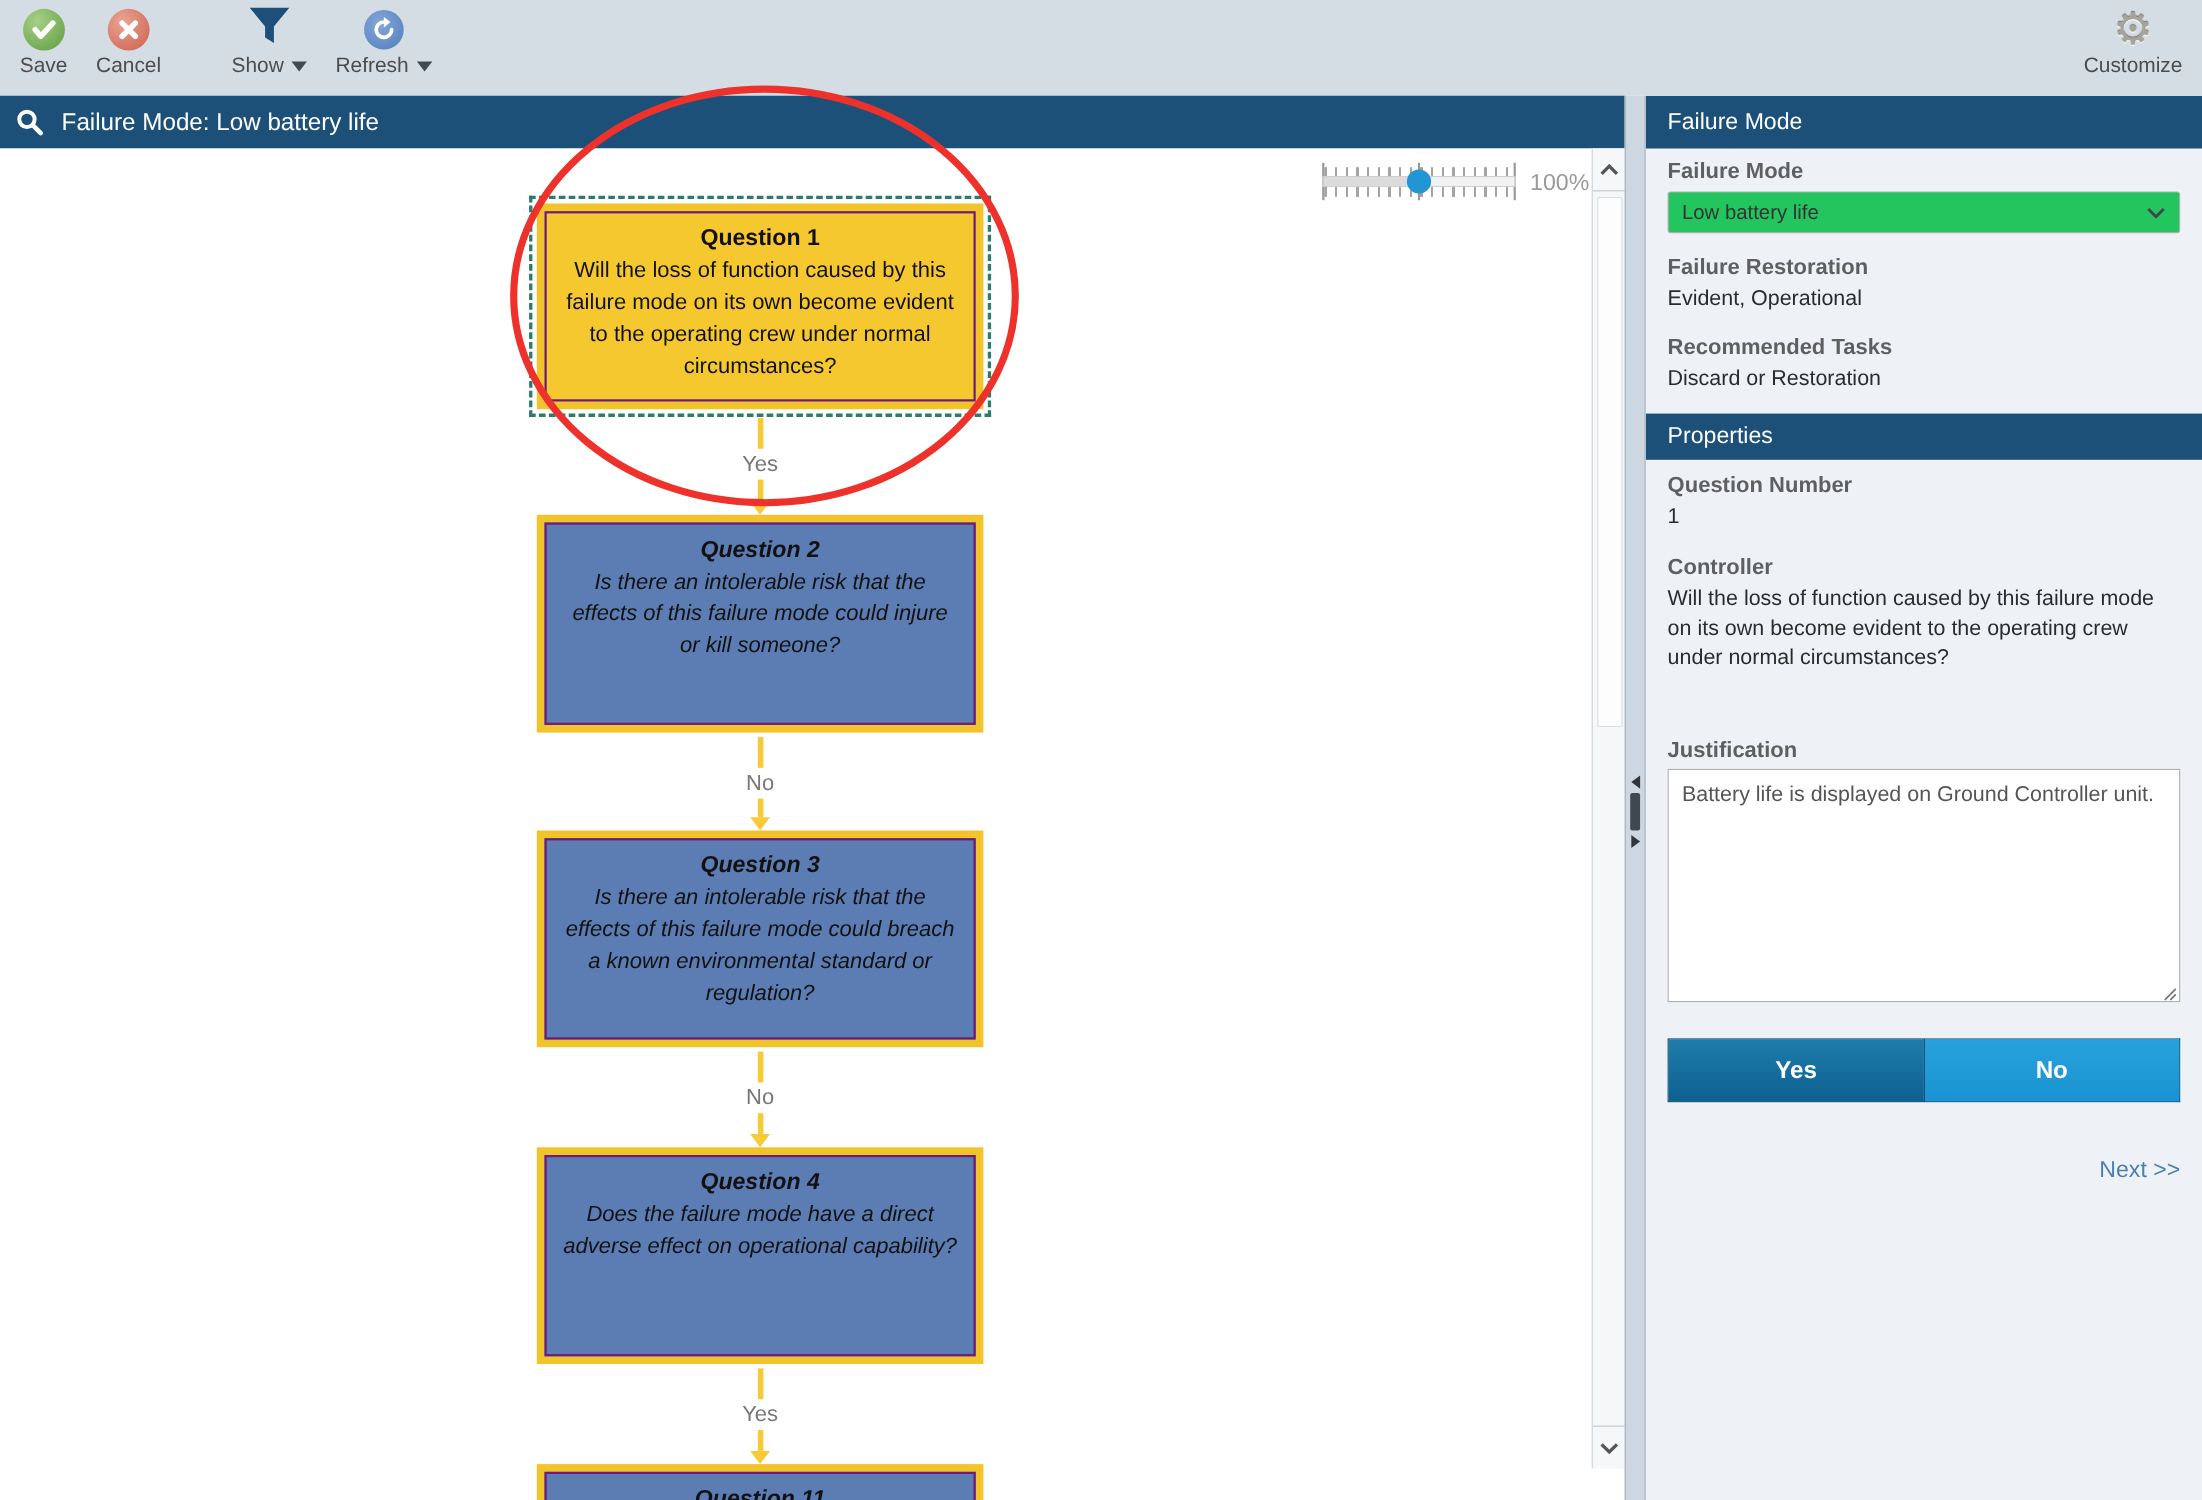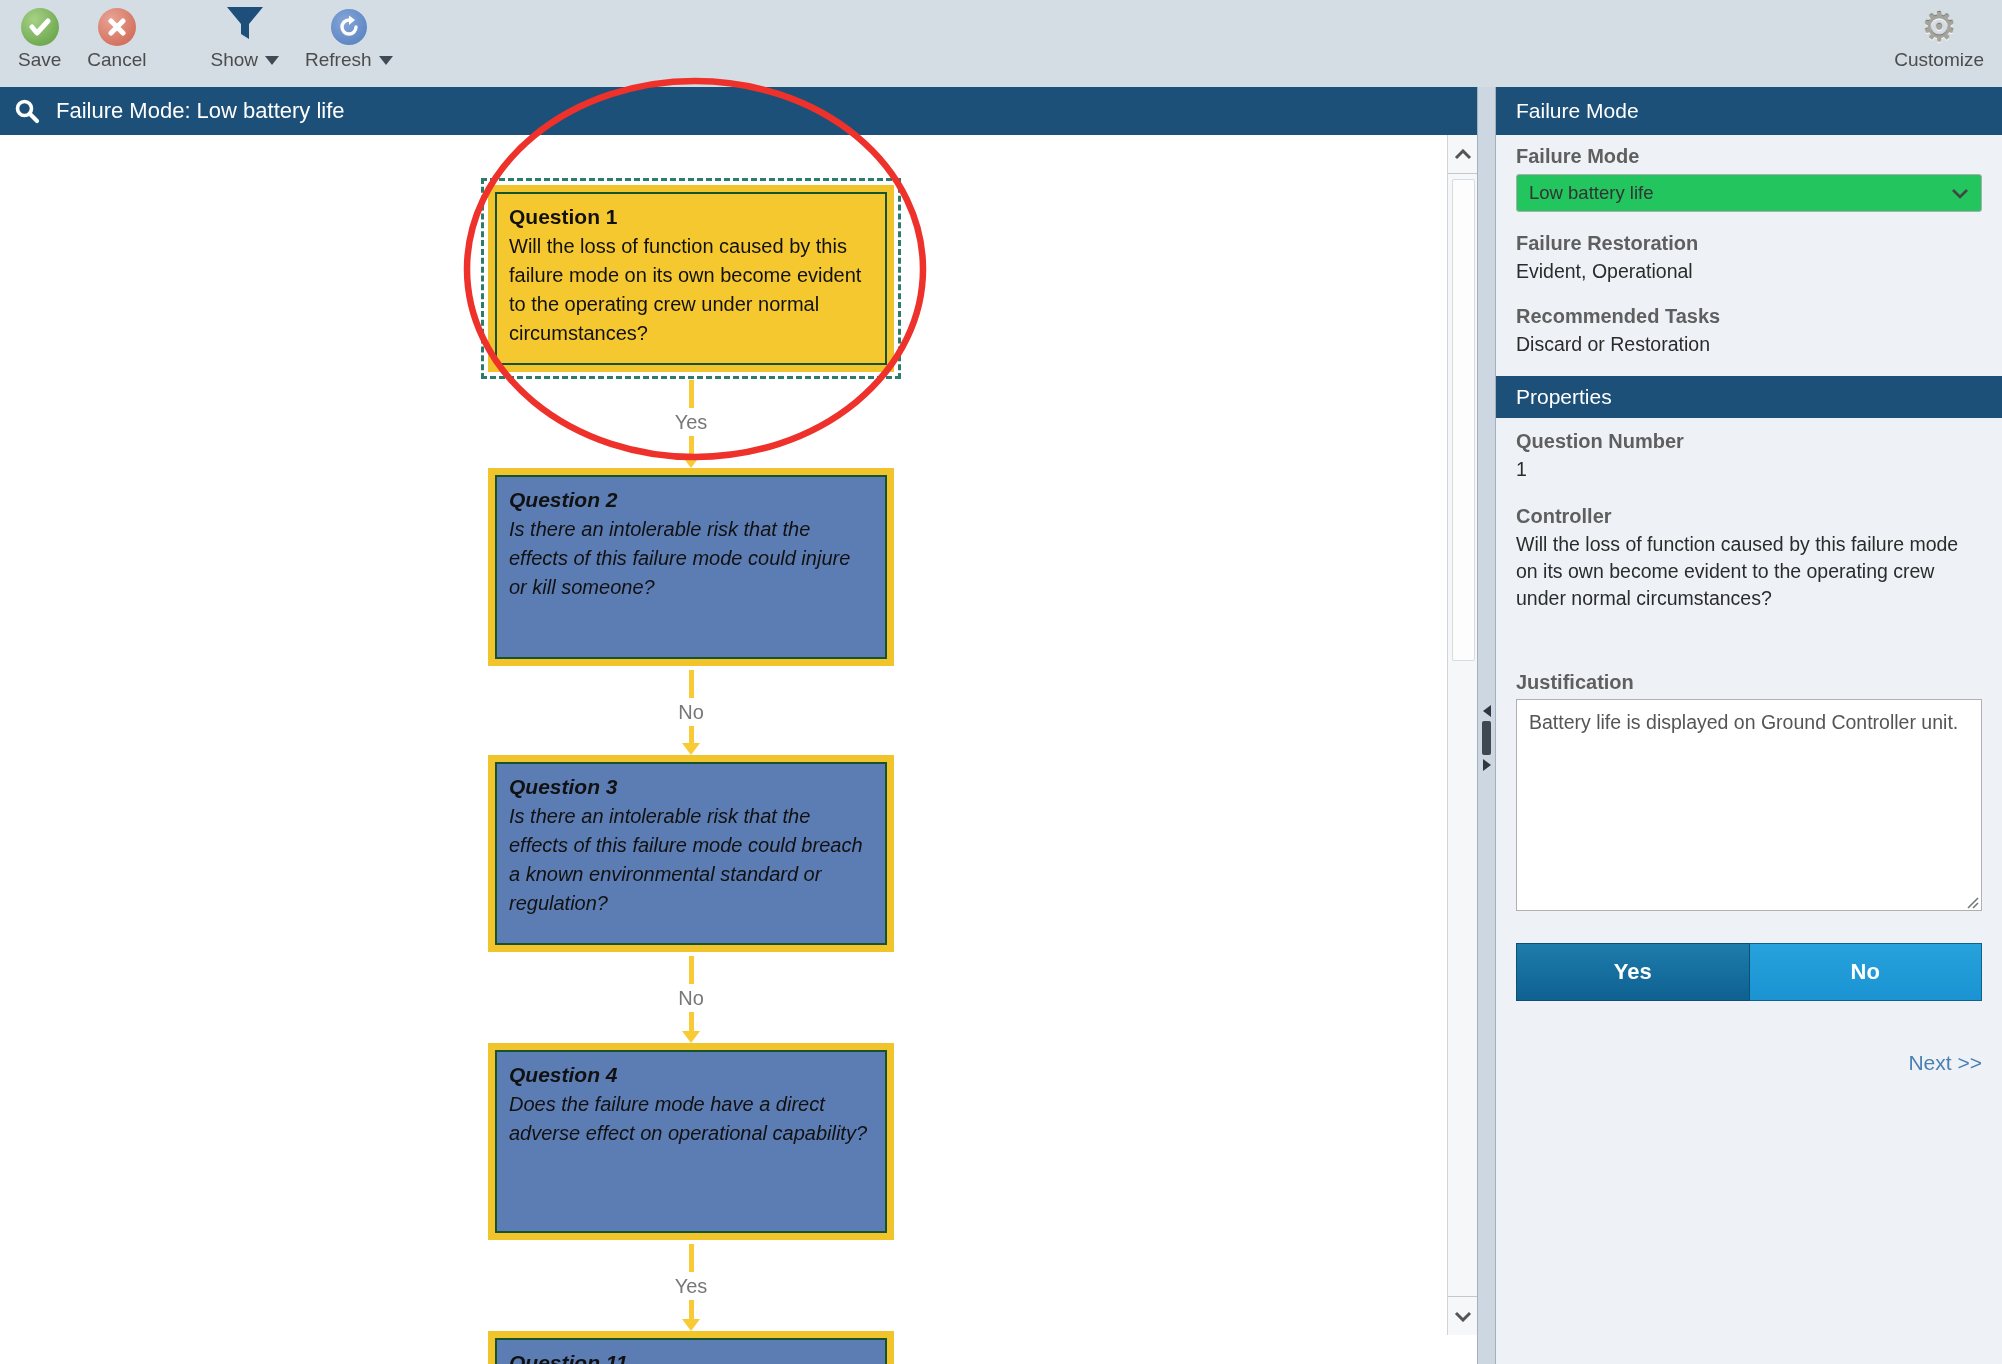--- a/index.html
+++ b/index.html
@@ -35,22 +35,22 @@
   .blue-bar .q-icon{margin-right:16px;display:flex;}
   .canvas{
     position:absolute;left:0;top:48px;width:1477px;height:1229px;background:#fff;overflow:hidden;
   }
   
   .node{
     position:absolute;left:488px;width:406px;background:#f2c42c;
     padding:7px;box-sizing:border-box;
   }
   .node-inner{
-    border:2px solid #14532d;height:100%;box-sizing:border-box;
-    padding:8px 12px 0 12px;text-align:left;color:#111;
+    border:2px solid #701a75;height:100%;box-sizing:border-box;
+    padding:8px 12px 0 12px;text-align:center;color:#111;
   }
   .node-inner .node-title{font-weight:bold;font-size:21px;line-height:30px;}
   .node-inner .node-text{font-size:20px;line-height:29px;}
   .fill-yellow .node-inner{background:#f6c82f;}
   .fill-blue .node-inner{background:#5c7db4;font-style:italic;}
   .selected{outline:3px dashed #2d7b6c;outline-offset:4px;}
   .node.q1{top:50px;height:187px;}
   .node.q2{top:333px;height:198px;}
   .node.q3{top:620px;height:197px;}
   .node.q4{top:908px;height:197px;}
@@ -255,20 +255,32 @@
         <div class="seg2"></div>
         <div class="ah"></div>
       </div>
 
       <div class="node q11 fill-blue">
         <div class="node-inner">
           <div class="node-title">Question 11</div>
         </div>
       </div>
 
+      <div class="zoomctl">
+        <div class="ruler">
+          <div class="tickrow top"></div>
+          <div class="tickrow bot"></div>
+          <div class="talltick l"></div>
+          <div class="talltick c"></div>
+          <div class="talltick r"></div>
+          <div class="groove"></div>
+          <div class="handle"></div>
+        </div>
+        <div class="zoom-label">100%</div>
+      </div>
     </div>
 
     <div class="v-scroll">
       <div class="sc-thumb"></div>
       <div class="sc-btn up">
         <svg width="18" height="11" viewBox="0 0 18 11">
             <polyline points="2,9 9,2 16,9" fill="none" stroke="#555" stroke-width="3"></polyline>
           </svg>
       </div>
       <div class="sc-btn down">

